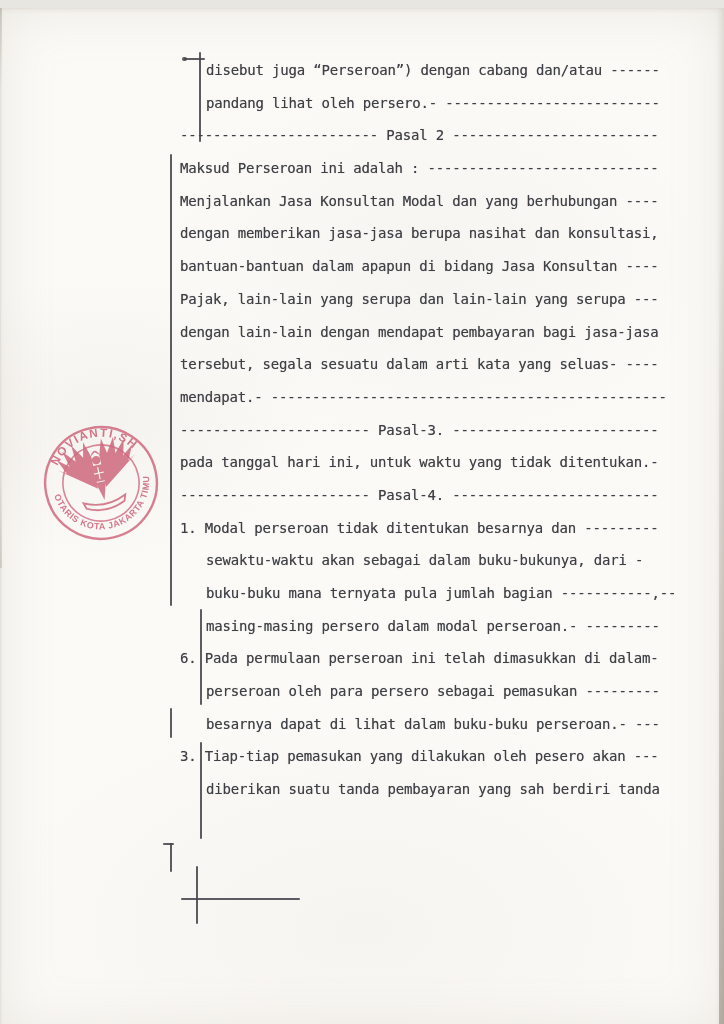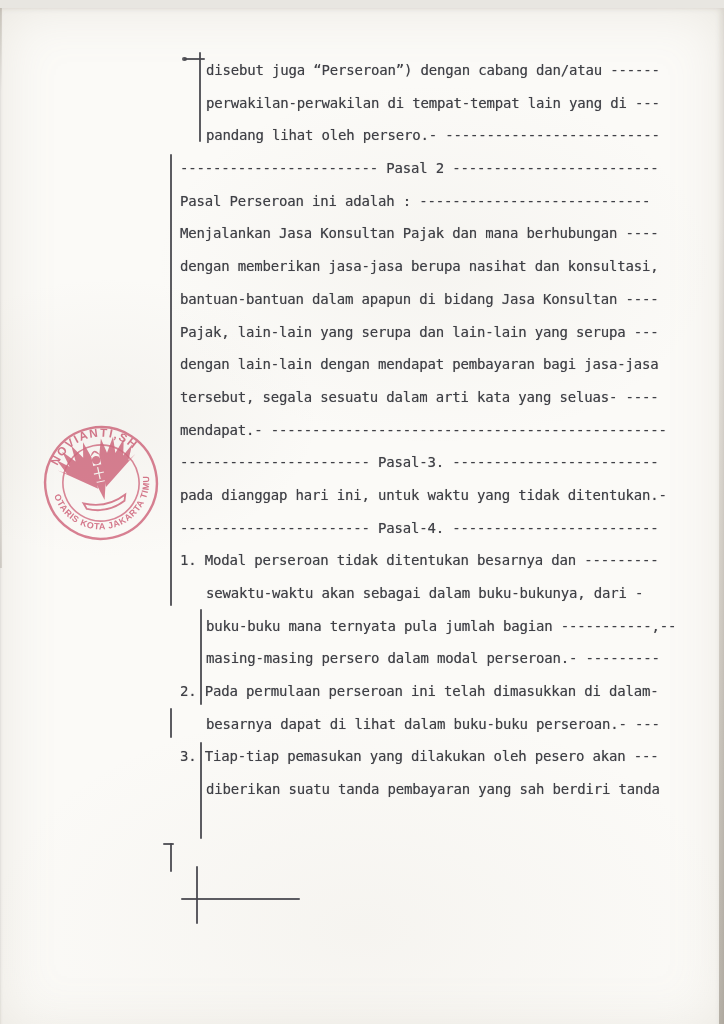--- a/index.html
+++ b/index.html
@@ -57,39 +57,39 @@
     background:linear-gradient(to bottom, rgba(120,110,95,0.25), rgba(0,0,0,0) 15%, rgba(0,0,0,0) 80%, rgba(120,110,95,0.22));
   }
 </style>
 </head>
 <body>
 
 <div class="page" style="--paper: #fbfaf7; --ink: #3f4046; --stamp: #d2607a;">
 
   <div class="deed-body">
       <div class="line ind">disebut juga “Perseroan”) dengan cabang dan/atau ------</div>
-      <div class="line ind">perwakilan-perwakilan di tempat-tempat lain yang di ---</div>
       <div class="line ind">pandang lihat oleh persero.- --------------------------</div>
       <div class="line">------------------------ Pasal 2 -------------------------</div>
-      <div class="line">Pasal Perseroan ini adalah : ----------------------------</div>
-      <div class="line">Menjalankan Jasa Konsultan Pajak dan mana berhubungan ----</div>
+      <div class="line">Maksud Perseroan ini adalah : ----------------------------</div>
+      <div class="line">Menjalankan Jasa Konsultan Modal dan yang berhubungan ----</div>
       <div class="line">dengan memberikan jasa-jasa berupa nasihat dan konsultasi,</div>
       <div class="line">bantuan-bantuan dalam apapun di bidang Jasa Konsultan ----</div>
       <div class="line">Pajak, lain-lain yang serupa dan lain-lain yang serupa ---</div>
       <div class="line">dengan lain-lain dengan mendapat pembayaran bagi jasa-jasa</div>
       <div class="line">tersebut, segala sesuatu dalam arti kata yang seluas- ----</div>
       <div class="line">mendapat.- ------------------------------------------------</div>
       <div class="line">----------------------- Pasal-3. -------------------------</div>
-      <div class="line">pada dianggap hari ini, untuk waktu yang tidak ditentukan.-</div>
+      <div class="line">pada tanggal hari ini, untuk waktu yang tidak ditentukan.-</div>
       <div class="line">----------------------- Pasal-4. -------------------------</div>
       <div class="line">1. Modal perseroan tidak ditentukan besarnya dan ---------</div>
       <div class="line ind">sewaktu-waktu akan sebagai dalam buku-bukunya, dari -</div>
       <div class="line ind">buku-buku mana ternyata pula jumlah bagian -----------,--</div>
       <div class="line ind">masing-masing persero dalam modal perseroan.- ---------</div>
-      <div class="line">2. Pada permulaan perseroan ini telah dimasukkan di dalam-</div>
+      <div class="line">6. Pada permulaan perseroan ini telah dimasukkan di dalam-</div>
+      <div class="line ind">perseroan oleh para persero sebagai pemasukan ---------</div>
       <div class="line ind">besarnya dapat di lihat dalam buku-buku perseroan.- ---</div>
       <div class="line">3. Tiap-tiap pemasukan yang dilakukan oleh pesero akan ---</div>
       <div class="line ind">diberikan suatu tanda pembayaran yang sah berdiri tanda</div>
     </div>
 
   <div class="rule v" id="rule-top-indent"></div>
   <div class="rule h" id="crop-tick-top"></div>
   <div class="rule" id="crop-dot-top"></div>
   <div class="rule v" id="rule-main"></div>
   <div class="rule v" id="rule-item1-indent"></div>

